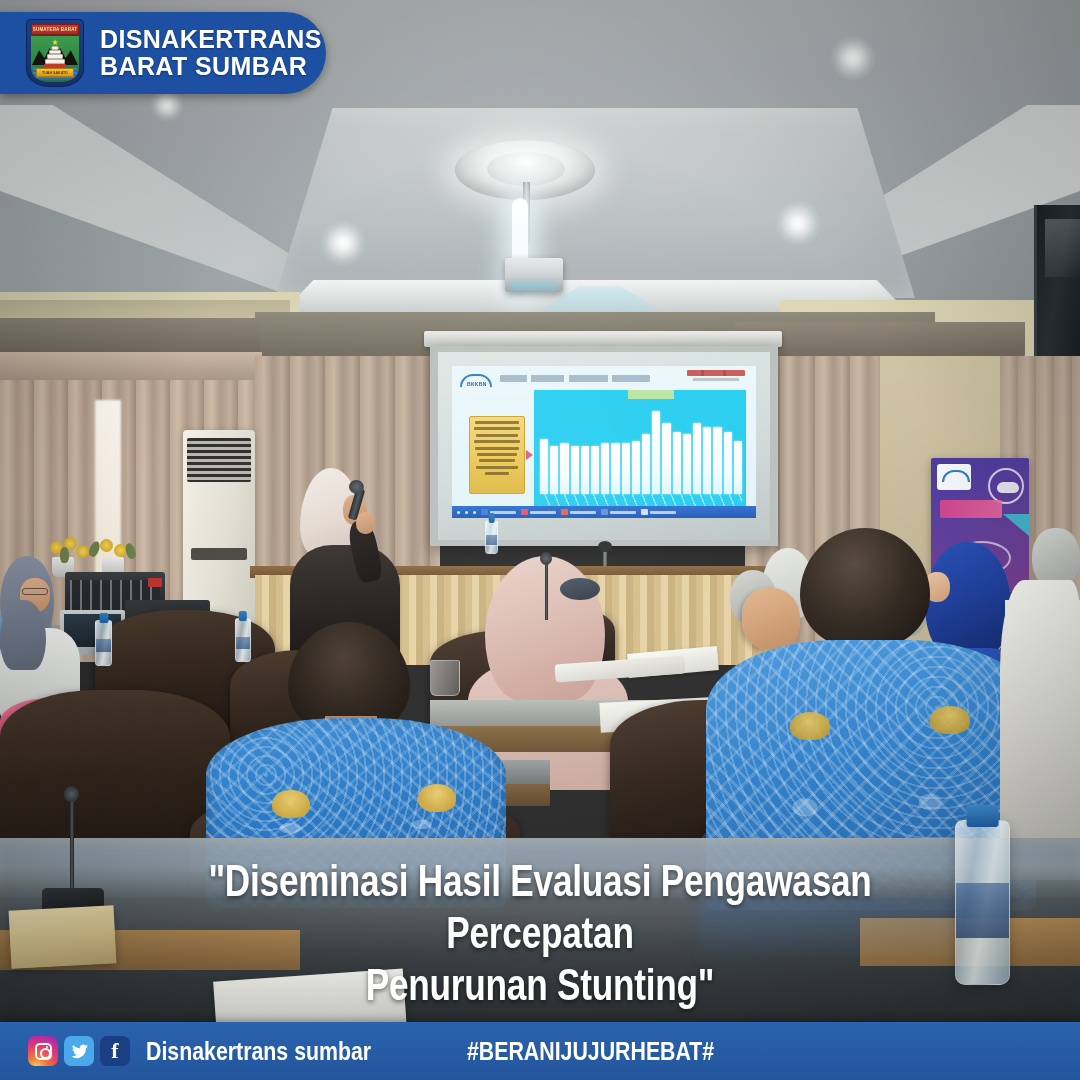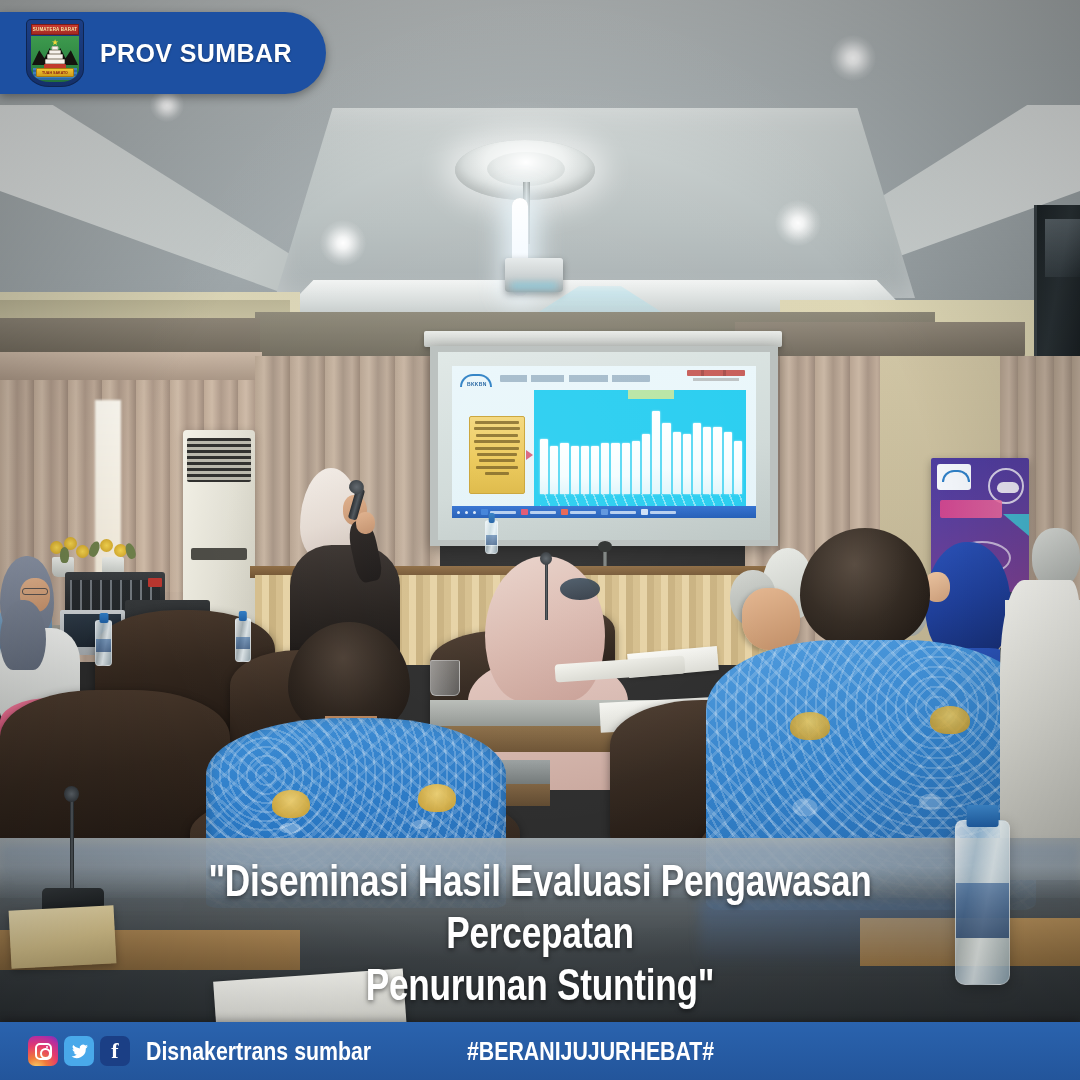--- a/index.html
+++ b/index.html
@@ -1230,21 +1230,22 @@
             <i></i>
         </div>
         <div class="e-redbase"></div>
         <div class="e-water"></div>
         <div class="e-ribbon">
           <span>TUAH SAKATO</span>
         </div>
       </div>
     </div>
     <div class="badge-text">
-      <div class="l2">PROV  SUMBAR</div>
+      <div class="l1">DISNAKERTRANS</div>
+      <div class="l2">BARAT  SUMBAR</div>
     </div>
   </div>
 
   <div class="caption">
     <div>"Diseminasi Hasil Evaluasi Pengawasan Percepatan</div>
     <div>Penurunan Stunting"</div>
   </div>
 
   <div class="footer">
     <div class="soc">

